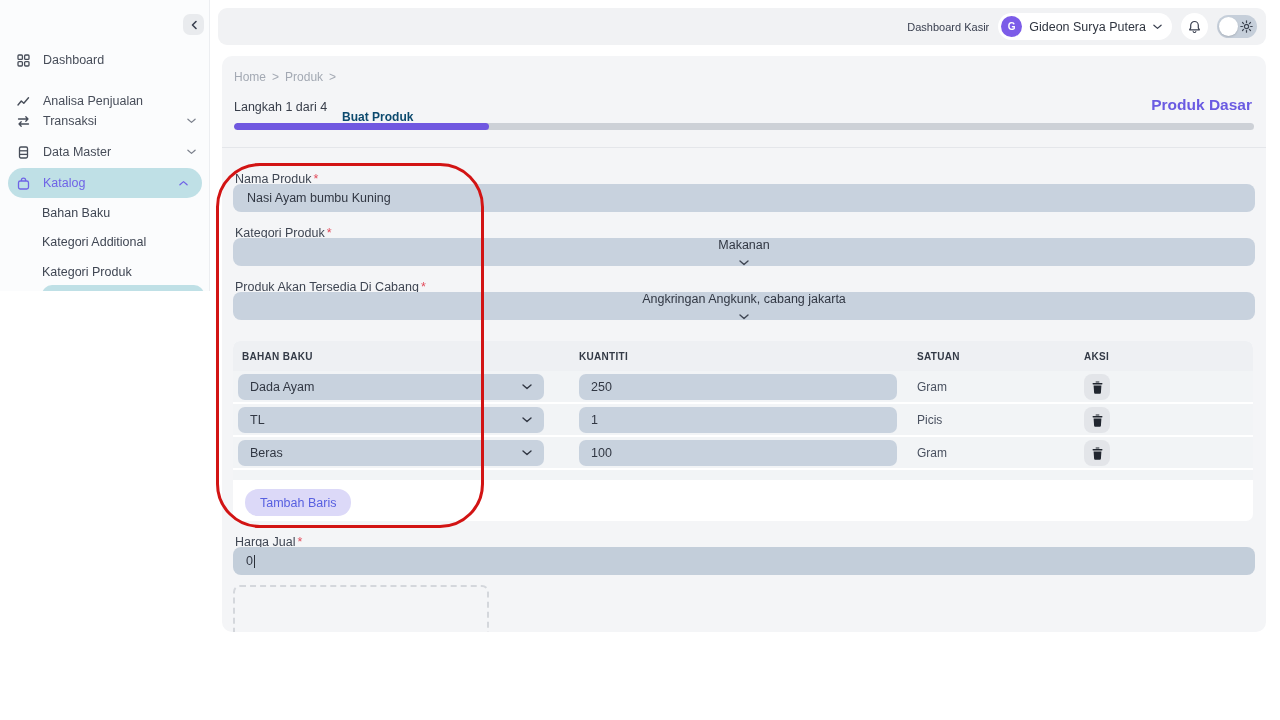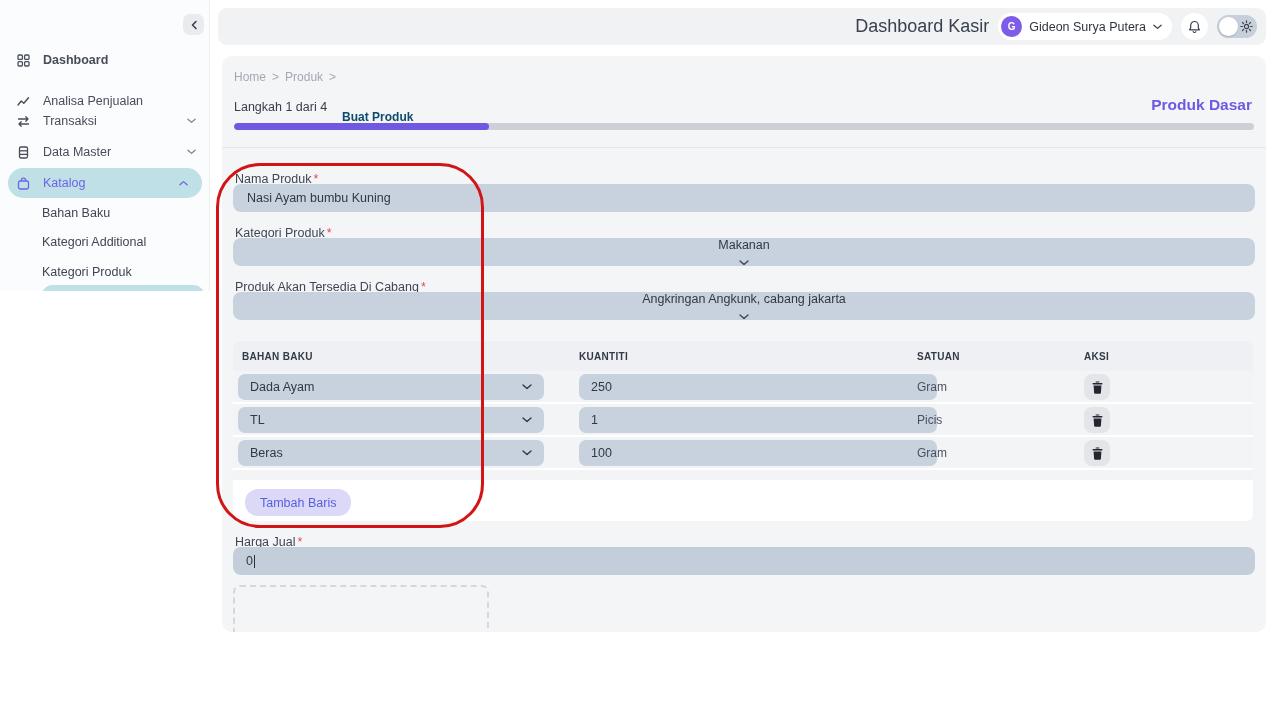--- a/index.html
+++ b/index.html
@@ -41,21 +41,21 @@
     position:absolute; left:42px; top:285px; width:162px; height:12px;
     background:#BFE0E6; border-radius:10px 10px 0 0;
   }
 
   
   .topbar {
     position:absolute; left:218px; top:8px; width:1048px; height:37px;
     background:#F1F2F4; border-radius:9px;
     display:flex; align-items:center; justify-content:flex-end; gap:9px; padding-right:9px;
   }
-  .topbar-context { font-size:18px; color:#3A4050; }
+  .topbar-context { font-size:11px; color:#3A4050; }
   .user-pill {
     height:27px; background:#fff; border-radius:14px;
     display:flex; align-items:center; gap:7px; padding:0 10px 0 3px; cursor:pointer;
   }
   .avatar {
     width:21px; height:21px; border-radius:50%; background:#7C5CE8;
     color:#fff; font-size:10px; font-weight:bold;
     display:flex; align-items:center; justify-content:center;
   }
   .user-name { font-size:12.5px; color:#2F3540; }
@@ -114,21 +114,21 @@
   }
   .card-header span { position:absolute; top:10px; }
   .col1 { left:9px; } .col2 { left:346px; } .col3 { left:684px; } .col4 { left:851px; }
   .ing-row { position:relative; height:33px; background:#F2F4F6; border-bottom:2px solid #fff; }
   .row-select {
     position:absolute; left:5px; top:3px; width:306px; height:26px;
     background:#C8D2DE; border-radius:7px; font-size:12.5px; color:#313743;
     display:flex; align-items:center; justify-content:space-between; padding:0 12px; cursor:pointer;
   }
   .row-input {
-    position:absolute; left:346px; top:3px; width:358px; height:26px;
+    position:absolute; left:346px; top:3px; width:318px; height:26px;
     background:#C8D2DE; border-radius:7px; font-size:12.5px; color:#313743;
     display:flex; align-items:center; padding:0 12px; cursor:text;
   }
   .row-unit { position:absolute; left:684px; top:9px; font-size:12px; color:#4A5160; }
   .trash-btn {
     position:absolute; left:851px; top:3px; width:26px; height:26px;
     background:#E3E5E9; border-radius:8px; display:flex; align-items:center; justify-content:center;
     color:#21262F; cursor:pointer;
   }
   .gray-strip { height:10px; background:#F2F4F6; }
@@ -164,21 +164,21 @@
 
   <div class="sidebar">
     <div class="collapse-btn">
       <span>
         <svg width="8" height="10" viewBox="0 0 8 10">
             <polyline points="6,1.5 2.5,5 6,8.5" fill="none" stroke="currentColor" stroke-width="1.6" stroke-linecap="round" stroke-linejoin="round"></polyline>
           </svg>
       </span>
     </div>
 
-    <div class="nav-item" style="top:45px;font-weight:bold;">
+    <div class="nav-item" style="top:45px;">
       <span class="nav-icon">
         <svg width="13" height="13" viewBox="0 0 13 13" fill="none" stroke="currentColor" stroke-width="1.3">
           <rect x="1" y="1" width="4.4" height="4.4" rx="1"></rect>
             <rect x="7.6" y="1" width="4.4" height="4.4" rx="1"></rect>
           <rect x="1" y="7.6" width="4.4" height="4.4" rx="1"></rect>
             <rect x="7.6" y="7.6" width="4.4" height="4.4" rx="1"></rect>
         </svg>
       </span>
       <span class="nav-label">Dashboard</span>
     </div>

